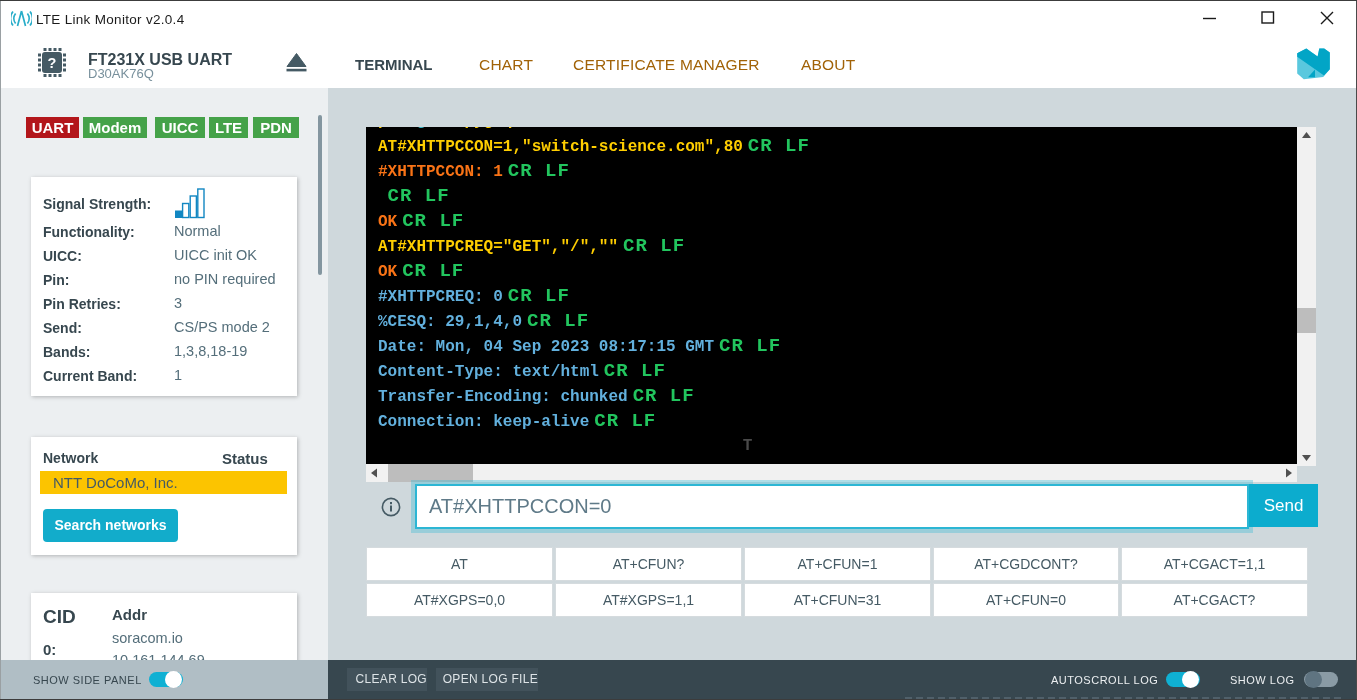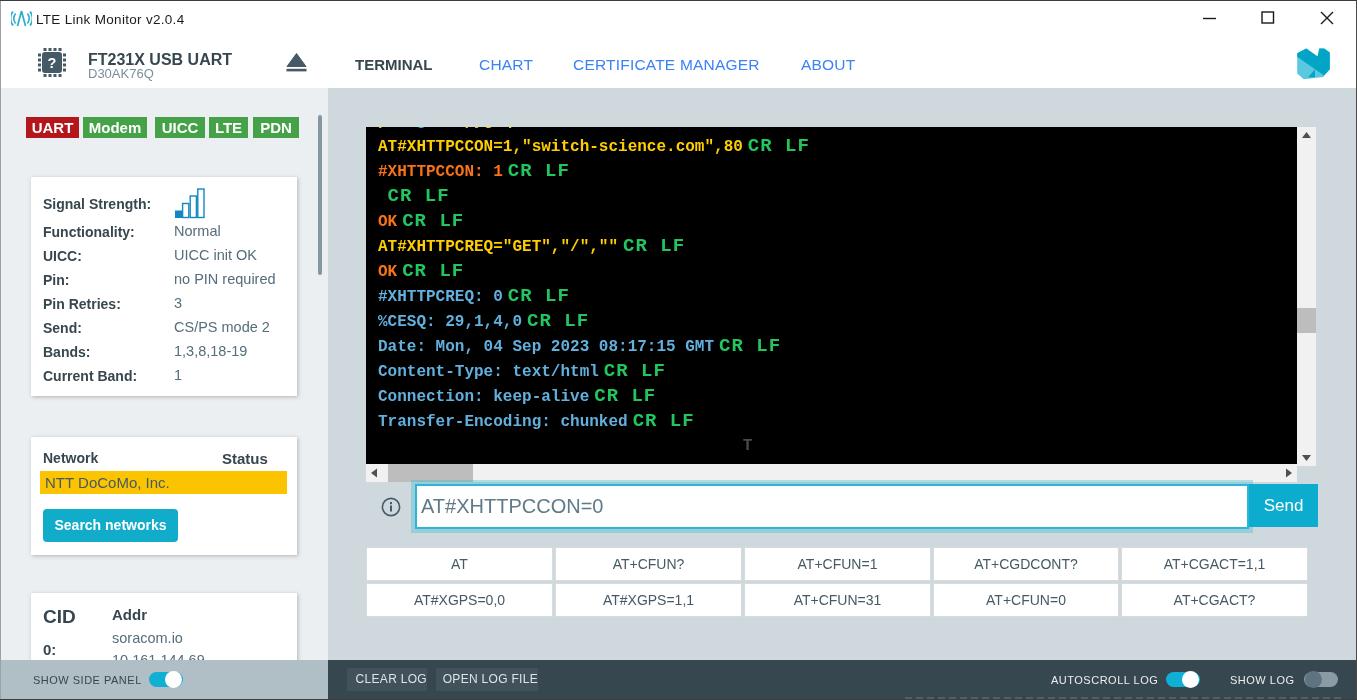--- a/index.html
+++ b/index.html
@@ -6,21 +6,21 @@
 
 #bL{left:0;top:0;width:1px;height:700px;background:#9aa0a3}
 #bR{left:1356px;top:0;width:1px;height:700px;background:#4a4a4a}
 #bT{left:0;top:0;width:1357px;height:1px;background:#3c3c3c}
 #bB{left:0;top:699px;width:1357px;height:1px;background:#3c3c3c}
 
 #titletext{left:36px;top:12px;font-size:13.5px;letter-spacing:.3px;color:#1b1b1b}
 
 #devname{left:88px;top:51px;font-size:16px;font-weight:bold;color:#37474f}
 #devserial{left:88px;top:66px;font-size:13px;color:#78909c}
-.nav{top:56px;font-size:15.5px;color:#3b82f6;letter-spacing:.2px}
+.nav{top:56px;font-size:15.5px;color:#a16207;letter-spacing:.2px}
 #nav1{left:355px;color:#37474f;font-weight:bold;font-size:15px;letter-spacing:0;top:56px}
 #nav2{left:479px}
 #nav3{left:573px}
 #nav4{left:801px}
 
 #sidebar{left:0;top:88px;width:328px;height:572px;background:#eceff1}
 #main{left:328px;top:88px;width:1029px;height:572px;background:#cfd8dc}
 #sbthumb{left:318px;top:115px;width:4px;height:160px;background:#8496a0;border-radius:2px}
 
 .badge{top:117px;height:21px;color:#fff;font-weight:bold;font-size:15px;text-align:center;line-height:21px}
@@ -30,34 +30,34 @@
 #bdg4{left:209px;width:39px;background:#45a249}
 #bdg5{left:253px;width:46px;background:#45a249}
 
 .card{left:31px;width:266px;background:#fff;box-shadow:1px 1px 4px rgba(0,0,0,.25)}
 #card1{top:177px;height:219px}
 #card2{top:437px;height:118px}
 #card3{top:593px;height:120px}
 .lbl{left:43px;font-size:14px;font-weight:bold;color:#37474f}
 .val{left:174px;font-size:14.5px;color:#546e7a}
 
-#netrow{left:40px;top:471px;width:247px;height:23px;background:#fcc400;color:#455a64;font-size:15px;line-height:23px;padding-left:5px}
+#netrow{left:40px;top:471px;width:247px;height:23px;background:#fcc400;color:#455a64;font-size:15px;line-height:23px;padding-left:13px}
 #searchbtn{left:43px;top:509px;width:135px;height:33px;background:#12accb;border-radius:4px;color:#fff;font-weight:bold;font-size:14px;text-align:center;line-height:33px}
 
 #term{left:366px;top:127px;width:931px;height:339px;background:#000;overflow:hidden}
 .tl{height:25px;line-height:25px;white-space:pre;padding-left:12px;font-family:"Liberation Mono",monospace;font-size:16px;font-weight:bold}
 .y{color:#ffce00}.w{color:#f97316}.b{color:#62b0dd}.g{color:#787878}
 .crlf{font-size:19px;color:#22c55e;margin-left:5px;letter-spacing:1px}
 
 #vsb{left:1297px;top:127px;width:19px;height:339px;background:#f1f1f1}
 #hsb{left:366px;top:464px;width:931px;height:18px;background:#f1f1f1}
 #hthumb{left:388px;top:464px;width:85px;height:18px;background:#bdbdbd}
 #vthumb{left:1297px;top:308px;width:19px;height:25px;background:#bdbdbd}
 
-#inputbox{left:415px;top:484px;width:834px;height:45px;background:#fff;border:2px solid #2cb6d4;box-shadow:0 0 0 4px rgba(44,182,212,.33);color:#5f7a88;font-size:20px;line-height:41px;padding-left:4px}
+#inputbox{left:415px;top:484px;width:834px;height:45px;background:#fff;border:2px solid #2cb6d4;box-shadow:0 0 0 4px rgba(44,182,212,.33);color:#5f7a88;font-size:20px;line-height:41px;padding-left:12px}
 #sendbtn{left:1249px;top:484px;width:69px;height:43px;background:#0cacce;color:#fff;font-size:17px;text-align:center;line-height:43px}
 
 .gbtn{background:#fff;border:1px solid #d5dbde;height:34px;font-size:14px;color:#455a64;text-align:center;line-height:32px}
 
 #botbar{left:0;top:660px;width:1357px;height:40px;background:#37474f}
 #botleft{left:0;top:660px;width:328px;height:40px;background:#b0bec5}
 #sspLabel{left:33px;top:674px;font-size:11px;color:#37474f;letter-spacing:.5px}
 .dbtn{top:668px;height:23px;background:#42525b;color:#dde3e6;font-size:12px;letter-spacing:.3px;text-align:right;line-height:23px;white-space:nowrap}
 #clearlog{left:347px;width:80px}
 #openlog{left:436px;width:102px}
@@ -173,22 +173,22 @@
 <div class="tl"><span class="y">AT#XHTTPCCON=1,"switch-science.com",80</span><span class="crlf">CR LF</span></div>
 <div class="tl"><span class="w">#XHTTPCCON: 1</span><span class="crlf">CR LF</span></div>
 <div class="tl"><span class="w"> </span><span class="crlf" style="margin-left:0">CR LF</span></div>
 <div class="tl"><span class="w">OK</span><span class="crlf">CR LF</span></div>
 <div class="tl"><span class="y">AT#XHTTPCREQ="GET","/",""</span><span class="crlf">CR LF</span></div>
 <div class="tl"><span class="w">OK</span><span class="crlf">CR LF</span></div>
 <div class="tl"><span class="b">#XHTTPCREQ: 0</span><span class="crlf">CR LF</span></div>
 <div class="tl"><span class="b">%CESQ: 29,1,4,0</span><span class="crlf">CR LF</span></div>
 <div class="tl"><span class="b">Date: Mon, 04 Sep 2023 08:17:15 GMT</span><span class="crlf">CR LF</span></div>
 <div class="tl"><span class="b">Content-Type: text/html</span><span class="crlf">CR LF</span></div>
+<div class="tl"><span class="b">Transfer-Encoding: chunked</span><span class="crlf">CR LF</span></div>
 <div class="tl"><span class="b">Connection: keep-alive</span><span class="crlf">CR LF</span></div>
-<div class="tl"><span class="b">Transfer-Encoding: chunked</span><span class="crlf">CR LF</span></div>
 <div class="tl"><span class="g" style="color:#4a4a4a">                                      T</span></div>
 </div>
 <div class="abs" id="vsb"></div>
 <div class="abs" id="hsb"></div>
 <div class="abs" id="hthumb"></div>
 <div class="abs" id="vthumb"></div>
 <svg class="abs" style="left:1297px;top:127px" width="19" height="17">
     <polygon points="9.5,5 14,11 5,11" fill="#505050"></polygon>
   </svg>
 <svg class="abs" style="left:1297px;top:449px" width="19" height="17">

